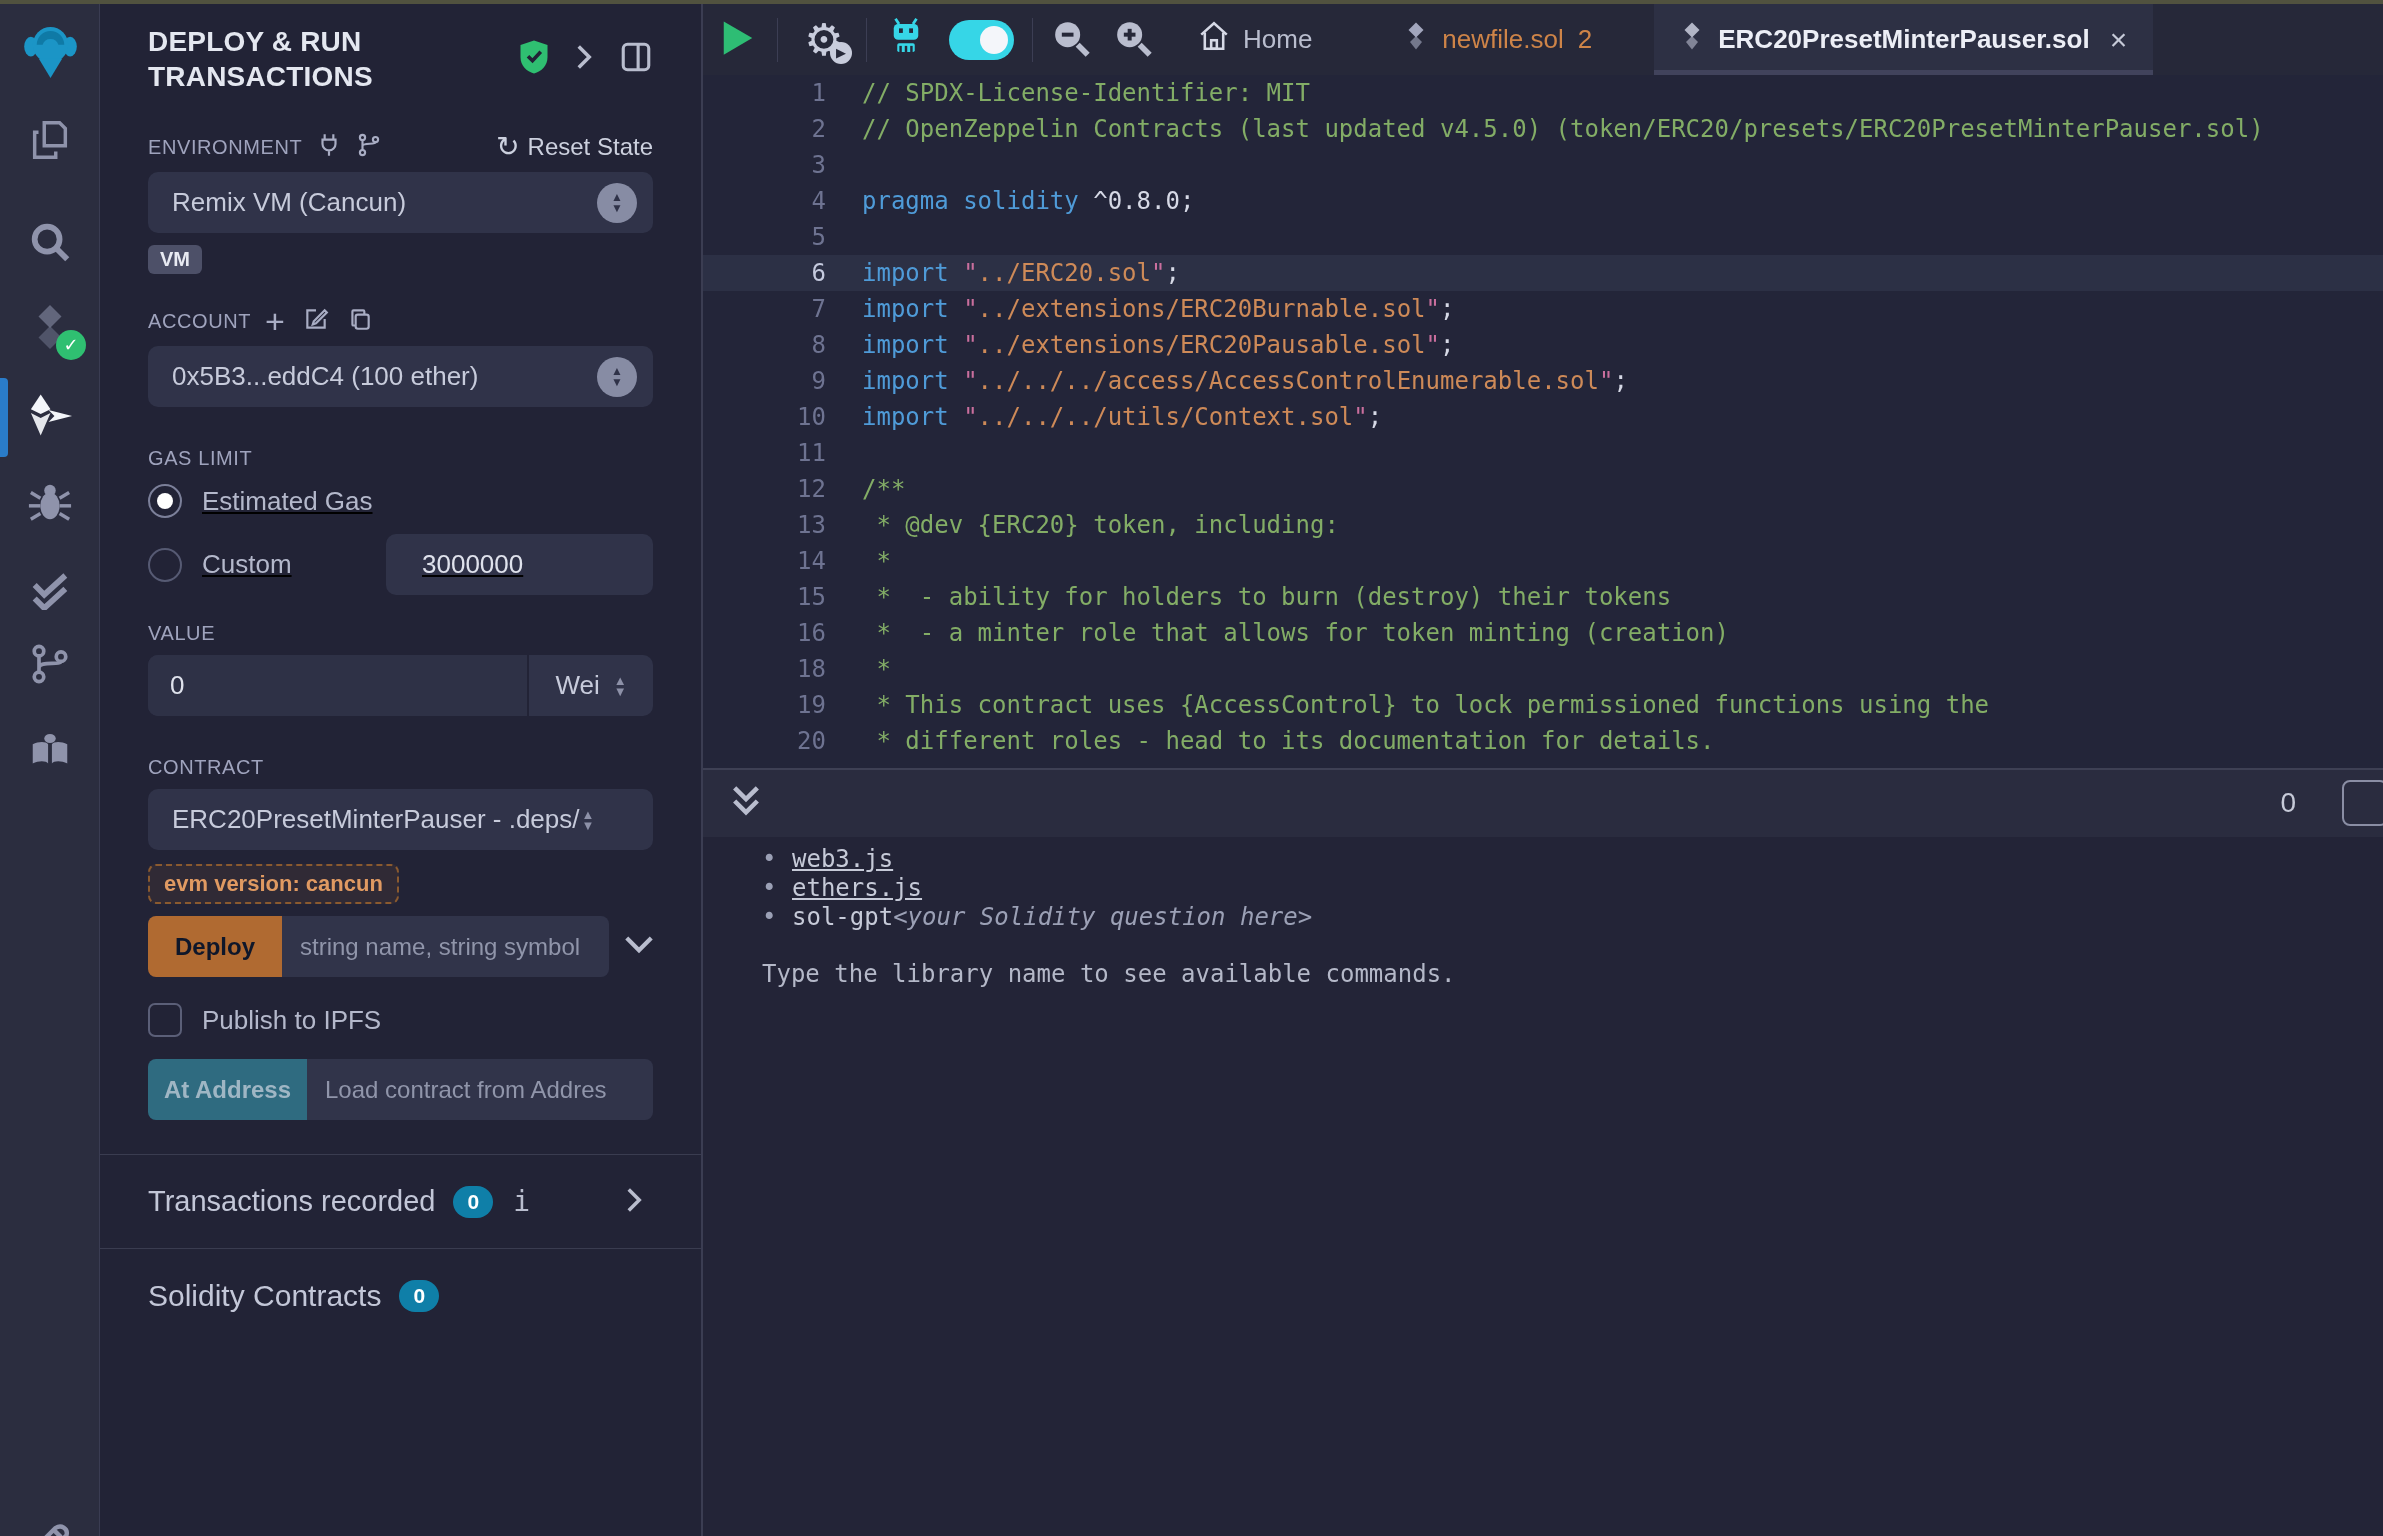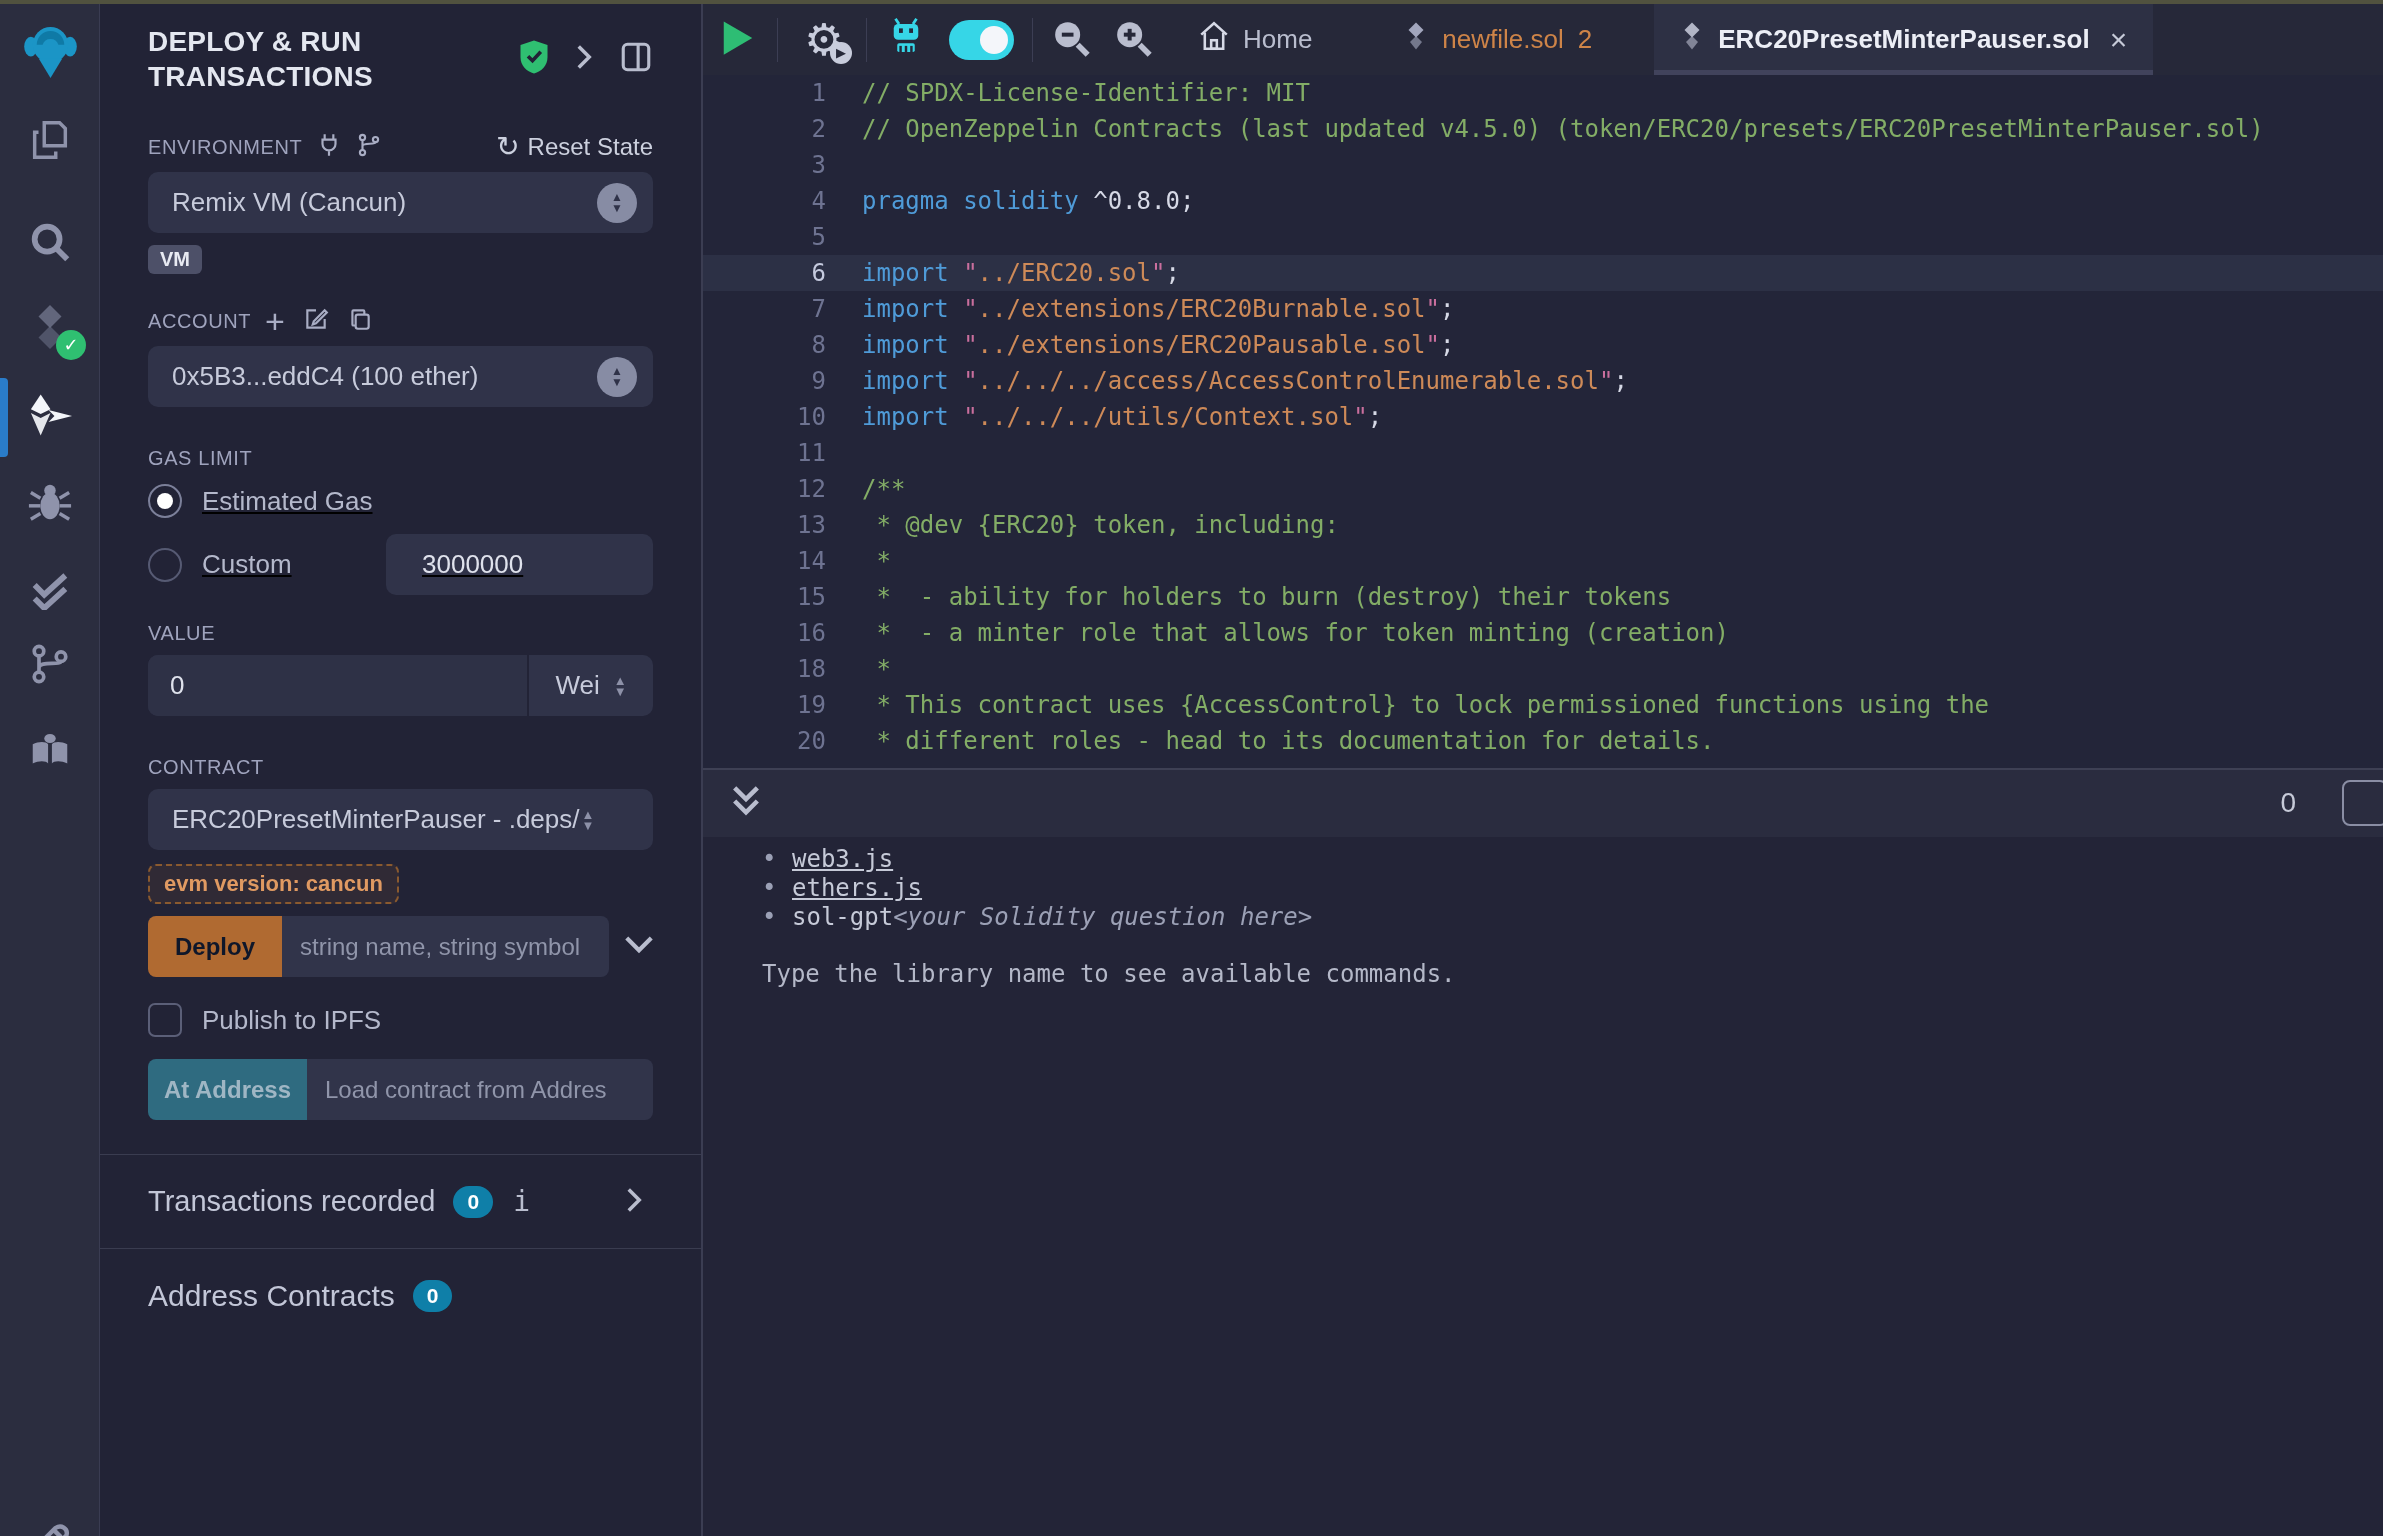--- a/index.html
+++ b/index.html
@@ -351,21 +351,21 @@
       <span class="count-badge">0</span>
       <span class="info-i">i</span>
       <span class="list-chev">
         <svg width="18" height="28" viewBox="0 0 10 16" fill="none" stroke="#b9bdce" stroke-width="2">
             <path d="M2 2 l6 6 l-6 6"></path>
           </svg>
       </span>
     </div>
     <div class="divider" style="margin-top:0"></div>
     <div class="list-head">
-      <span class="list-title" style="font-size:30px">Address Contracts</span>
+      <span class="list-title" style="font-size:30px">Solidity Contracts</span>
       <span class="count-badge">0</span>
     </div>
   </div>
 
   <div class="main">
     <div class="tabbar">
       <div class="tb-group">
         <span>
           <svg width="34" height="38" viewBox="0 0 14 16">
               <path d="M1 1 L13 8 L1 15 Z" fill="#2ebd74"></path>

